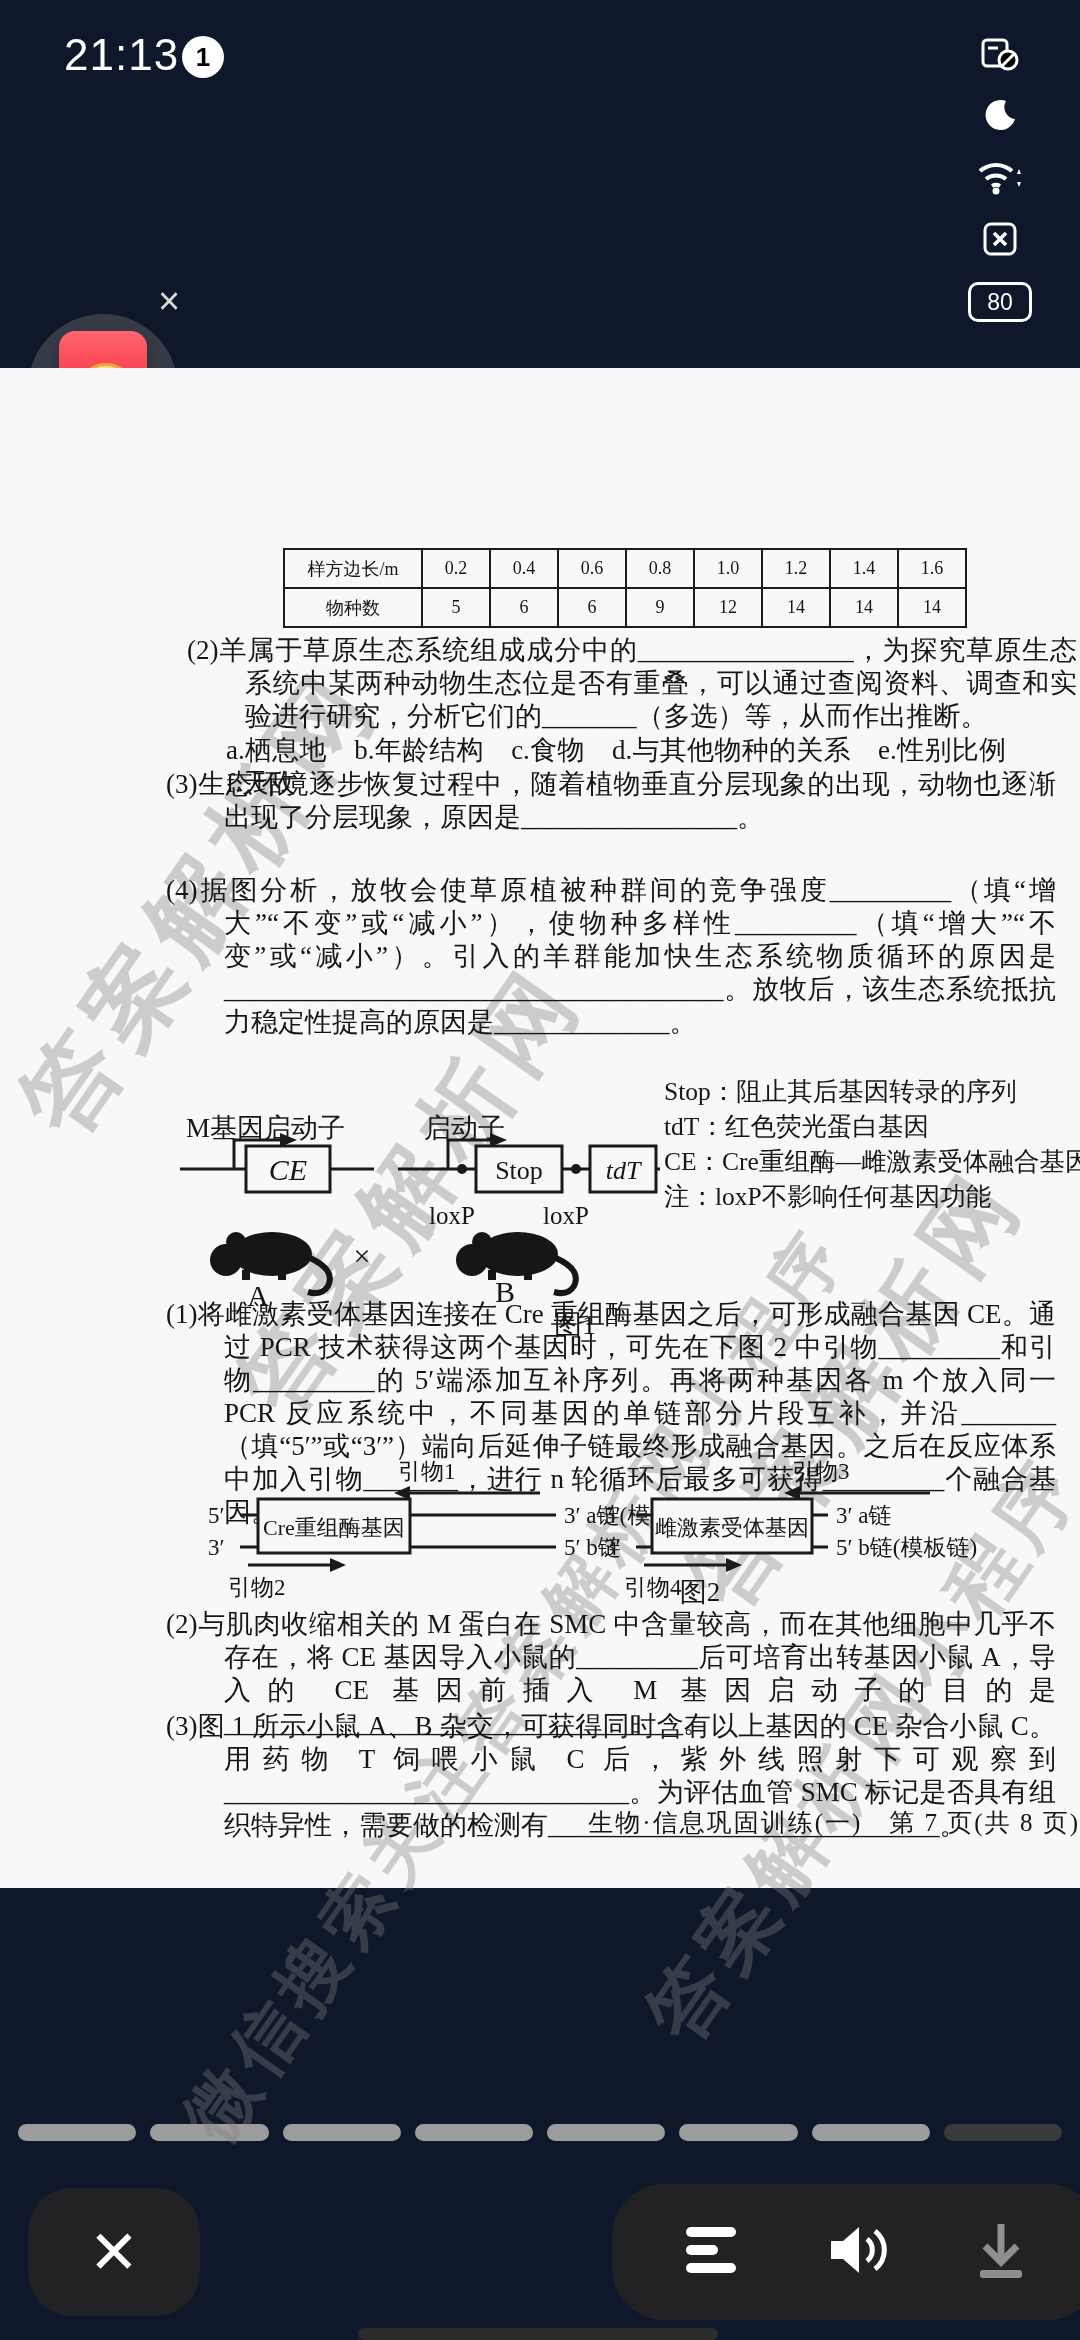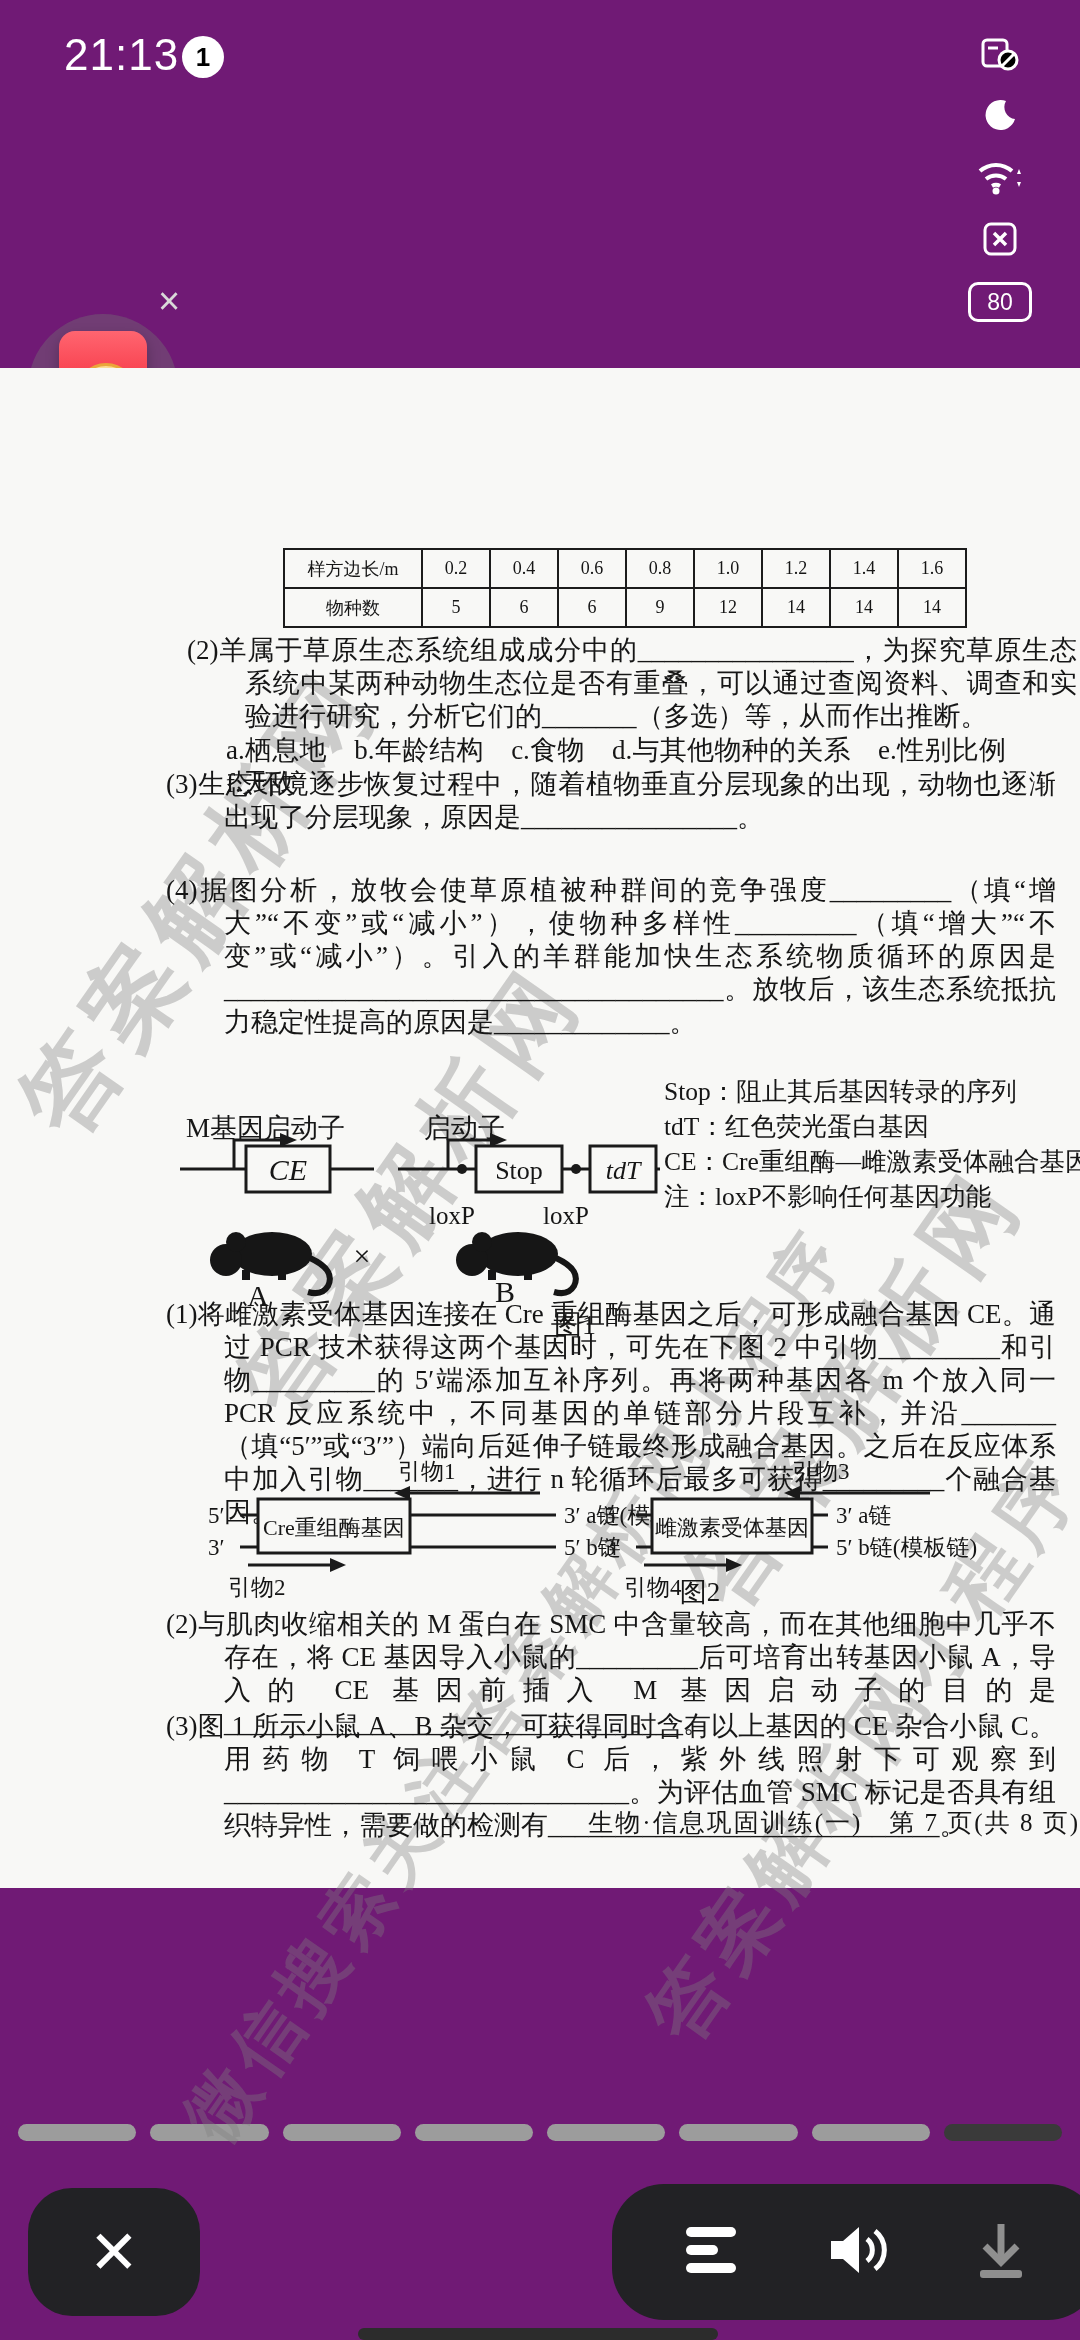--- a/index.html
+++ b/index.html
@@ -1,16 +1,16 @@
 <!DOCTYPE html>
 <html><head>
 <meta charset="utf-8">
 <style>
   html,body{margin:0;padding:0;background:#000;}
-  .phone{position:relative;width:1080px;height:2340px;background:#701a75;overflow:hidden;
+  .phone{position:relative;width:1080px;height:2340px;background:#0f172a;overflow:hidden;
          font-family:"Liberation Serif","DejaVu Serif",serif;}
   
   .statusbar{position:absolute;top:28px;left:0;width:1080px;height:56px;color:#fff;
              font-family:"Liberation Sans","DejaVu Sans",sans-serif;}
   .sb-time{position:absolute;left:64px;top:2px;font-size:44px;font-weight:400;letter-spacing:1px;}
   .sb-badge{position:absolute;left:182px;top:8px;width:42px;height:42px;border-radius:50%;
             background:#fff;color:#000;font-size:26px;font-weight:700;display:flex;
             align-items:center;justify-content:center;}
   .sb-icons{position:absolute;right:48px;top:6px;display:flex;align-items:center;gap:20px;flex-direction:column;}
   .battery{border:3px solid #fff;border-radius:10px;width:58px;height:34px;display:flex;

